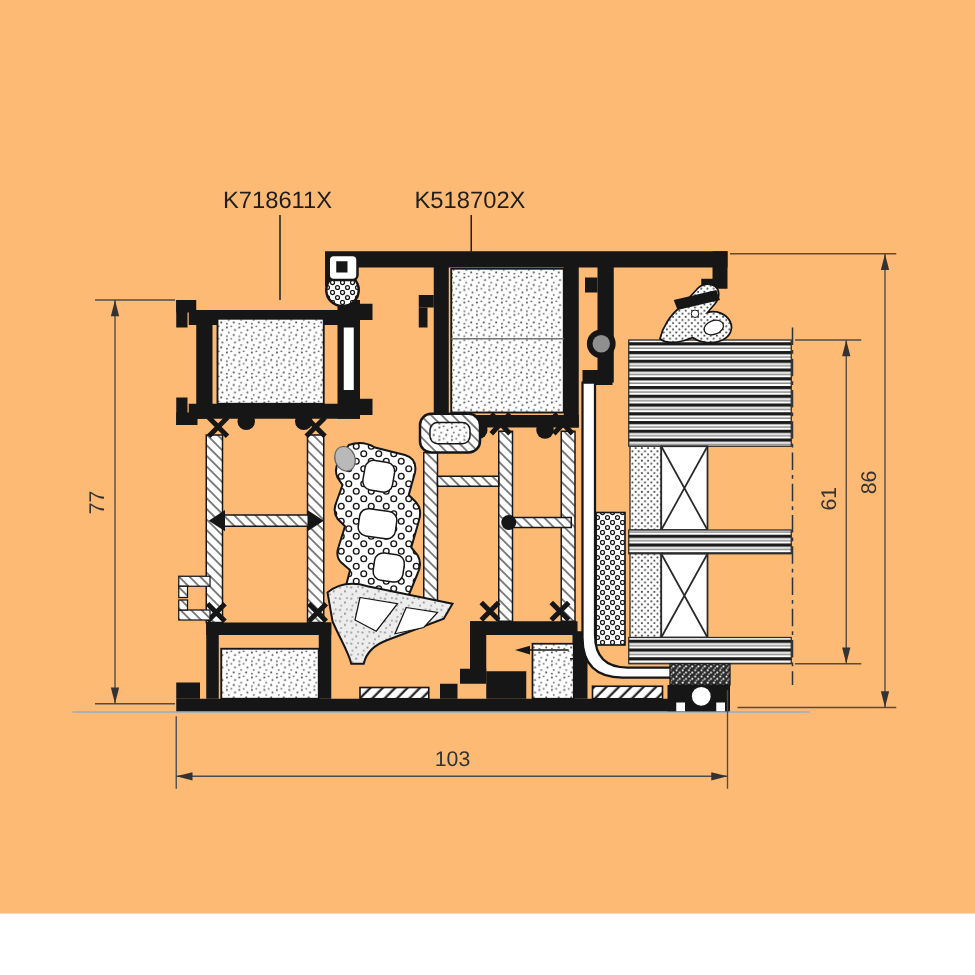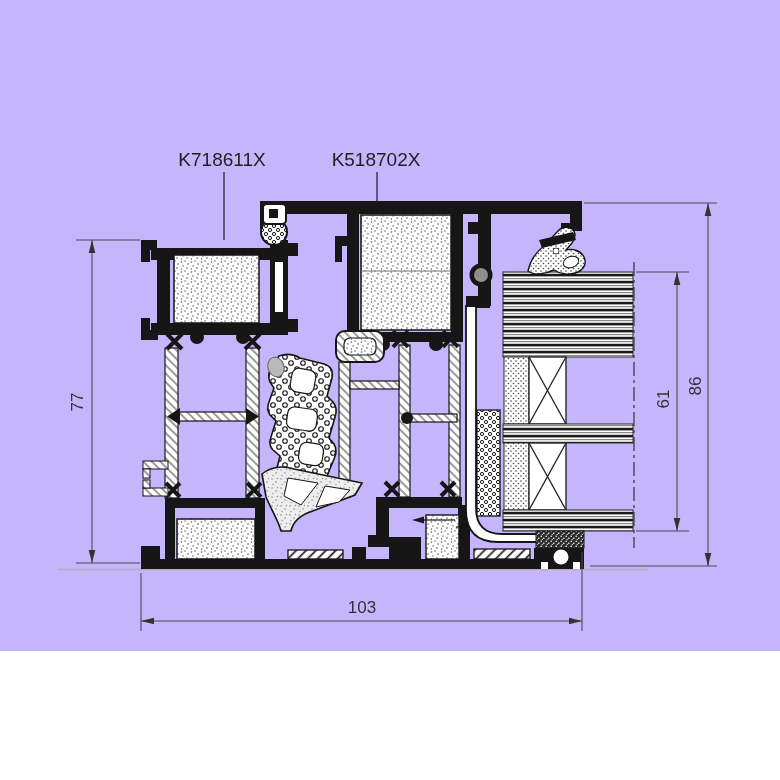--- a/index.html
+++ b/index.html
@@ -1,16 +1,16 @@
 <!DOCTYPE html>
 <html><head>
 <meta charset="utf-8">
 <style>
   html,body{margin:0;padding:0;background:#fff;}
-  .stage{position:relative;width:780px;height:651px;background:#c4b5fd;overflow:hidden;
+  .stage{position:relative;width:780px;height:731px;background:#fdba74;overflow:hidden;
          font-family:"Liberation Sans", sans-serif;text-align:right;}
   svg{display:block;}
   text{font-family:"Liberation Sans", sans-serif;}
   .lbl{font-size:19px;fill:#1e1e1e;}
   .dim{font-size:17px;fill:#333;}
 </style>
 </head>
 <body>
 
 <div class="stage">

